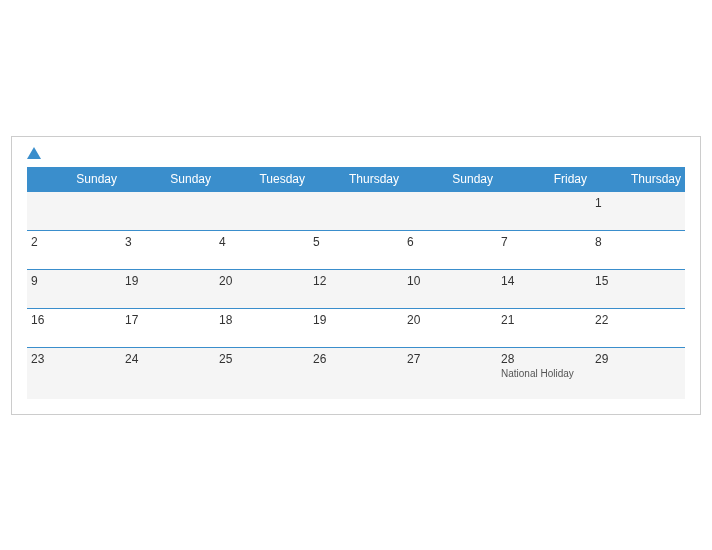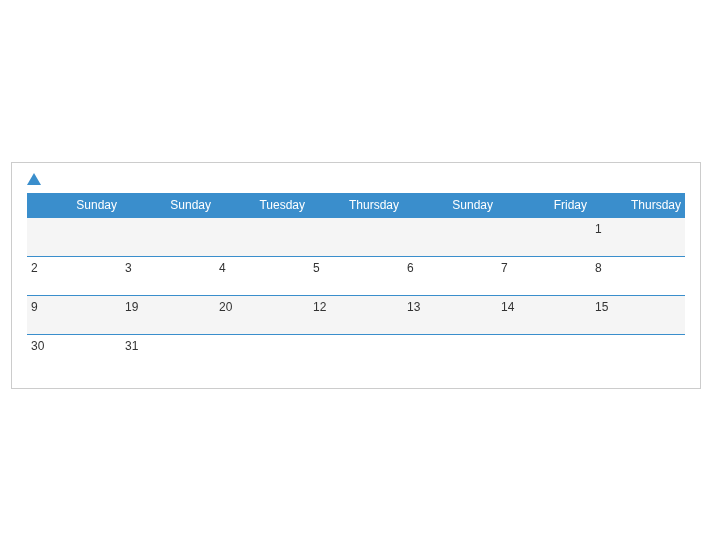--- a/index.html
+++ b/index.html
@@ -178,37 +178,71 @@
           <td>
             <span class="day-number">19</span>
           </td>
           <td>
             <span class="day-number">20</span>
           </td>
           <td>
             <span class="day-number">12</span>
           </td>
           <td>
-            <span class="day-number">13</span>
+            <span class="day-number">10</span>
           </td>
           <td>
             <span class="day-number">14</span>
           </td>
           <td>
             <span class="day-number">15</span>
           </td>
         </tr>
         <tr>
           <td>
-            <span class="day-number">30</span>
-          </td>
-          <td>
-            <span class="day-number">31</span>
-          </td>
-          <td class="empty-cell"></td>
-          <td class="empty-cell"></td>
-          <td class="empty-cell"></td>
-          <td class="empty-cell"></td>
-          <td class="empty-cell"></td>
+            <span class="day-number">16</span>
+          </td>
+          <td>
+            <span class="day-number">17</span>
+          </td>
+          <td>
+            <span class="day-number">18</span>
+          </td>
+          <td>
+            <span class="day-number">19</span>
+          </td>
+          <td>
+            <span class="day-number">20</span>
+          </td>
+          <td>
+            <span class="day-number">21</span>
+          </td>
+          <td>
+            <span class="day-number">22</span>
+          </td>
+        </tr>
+        <tr>
+          <td>
+            <span class="day-number">23</span>
+          </td>
+          <td>
+            <span class="day-number">24</span>
+          </td>
+          <td>
+            <span class="day-number">25</span>
+          </td>
+          <td>
+            <span class="day-number">26</span>
+          </td>
+          <td>
+            <span class="day-number">27</span>
+          </td>
+          <td>
+            <span class="day-number">28</span>
+            <span class="day-event">National Holiday</span>
+          </td>
+          <td>
+            <span class="day-number">29</span>
+          </td>
         </tr>
       </tbody>
   </table>
 </div>
 
 </body></html>

